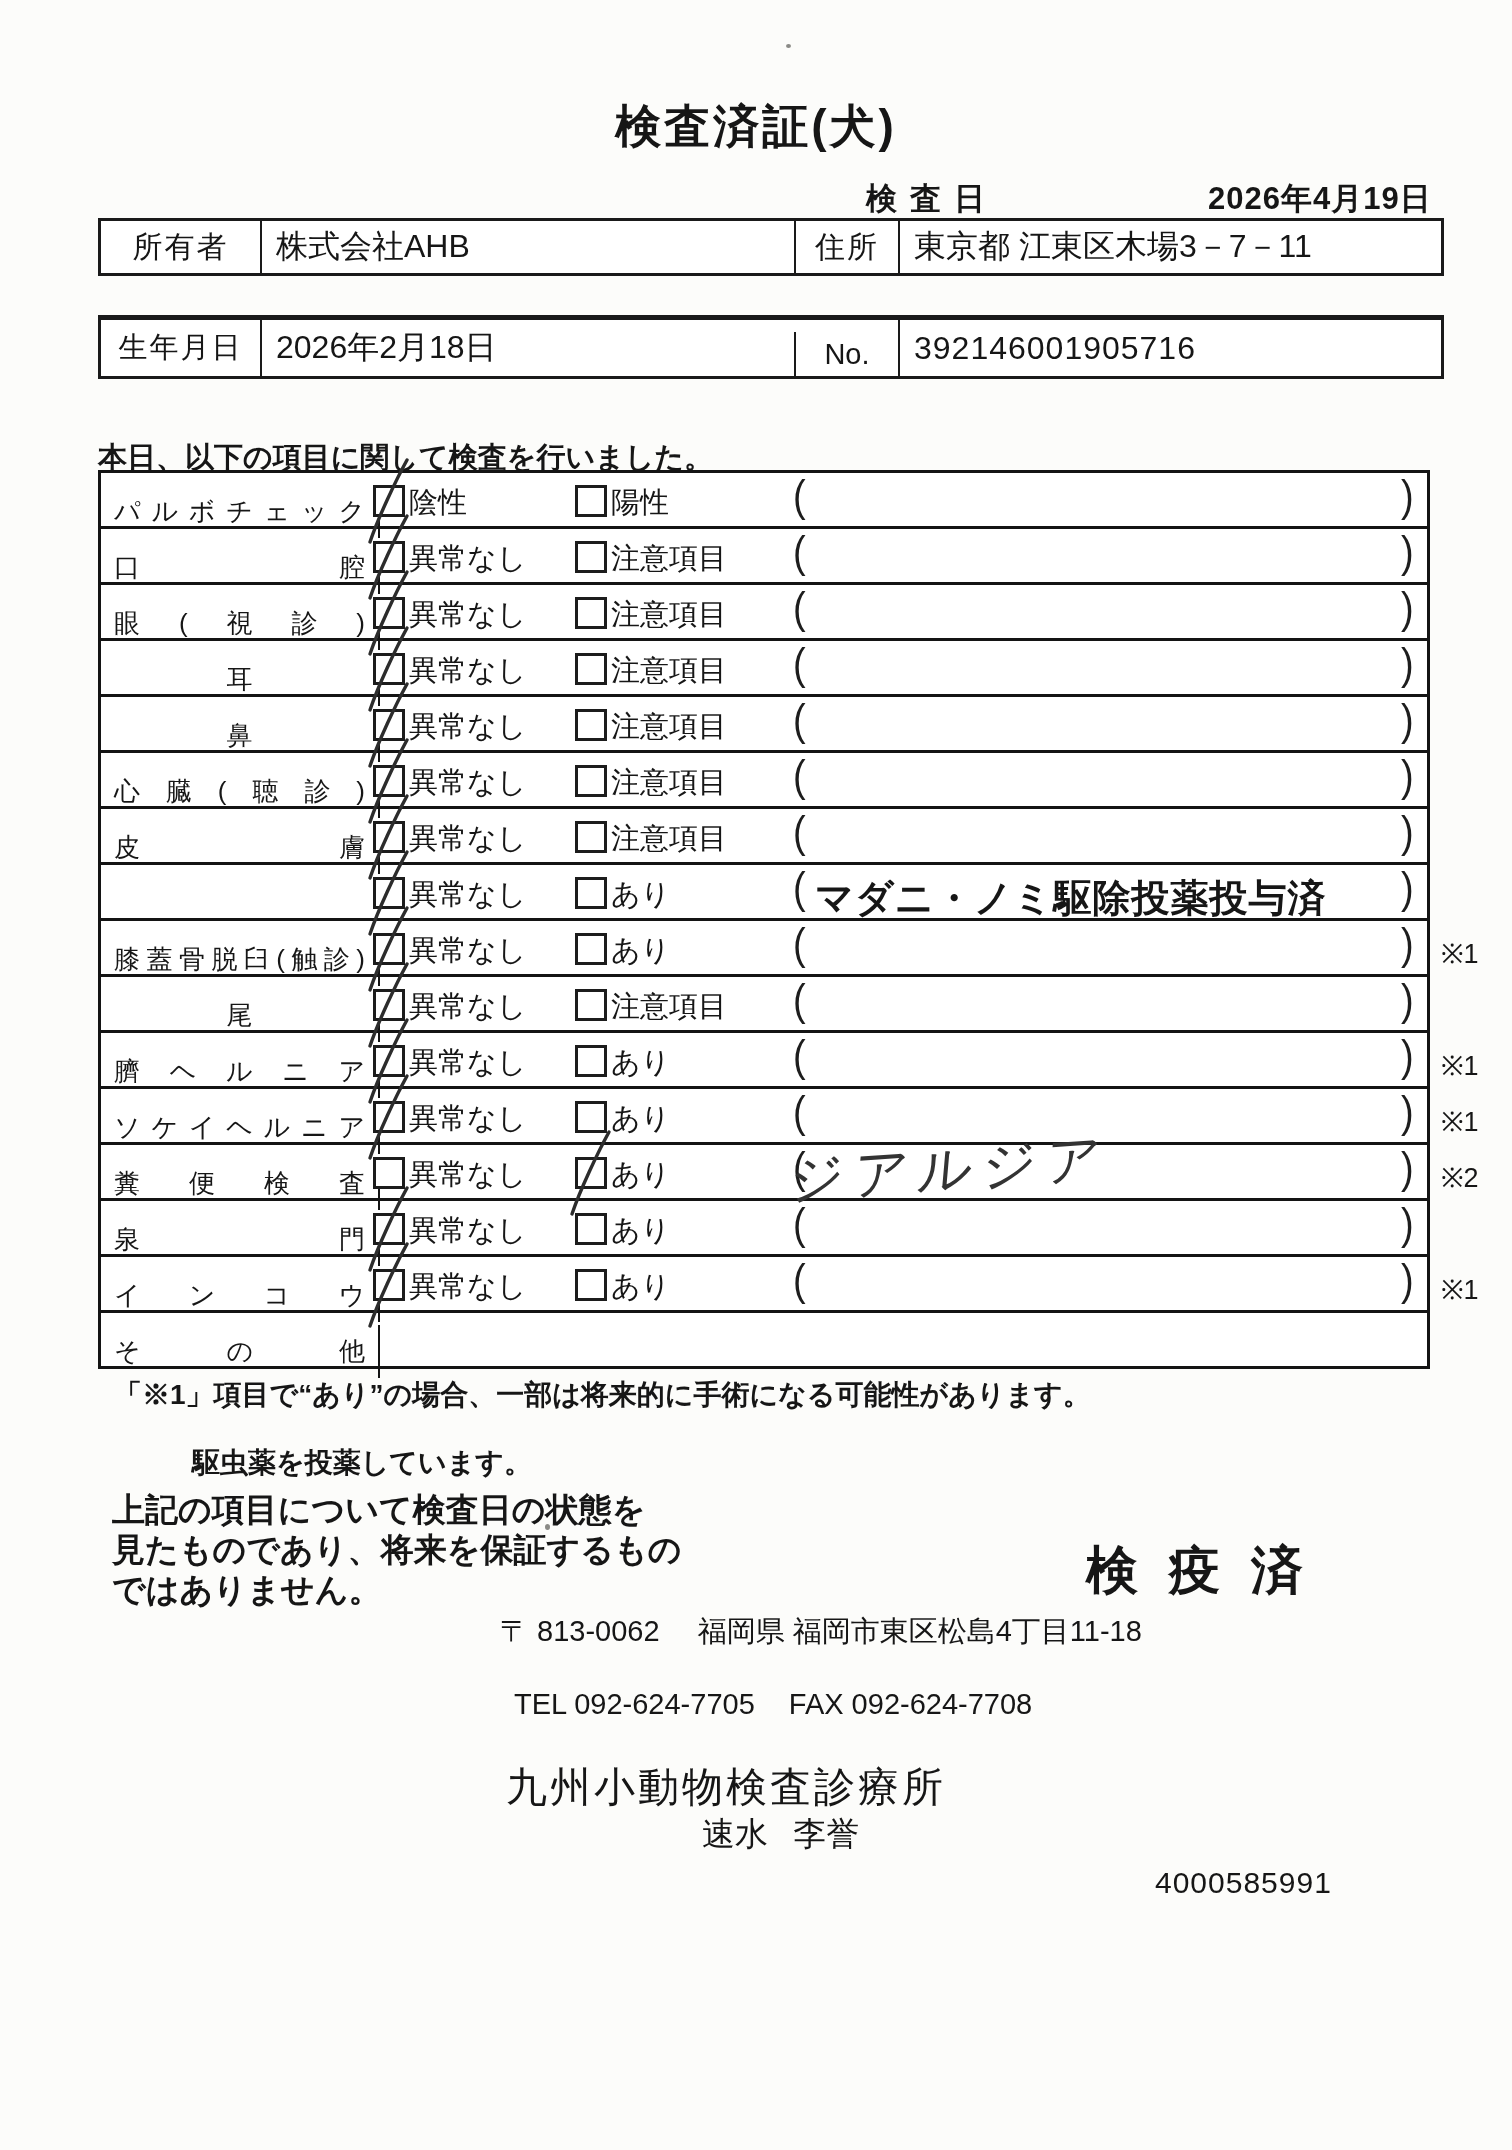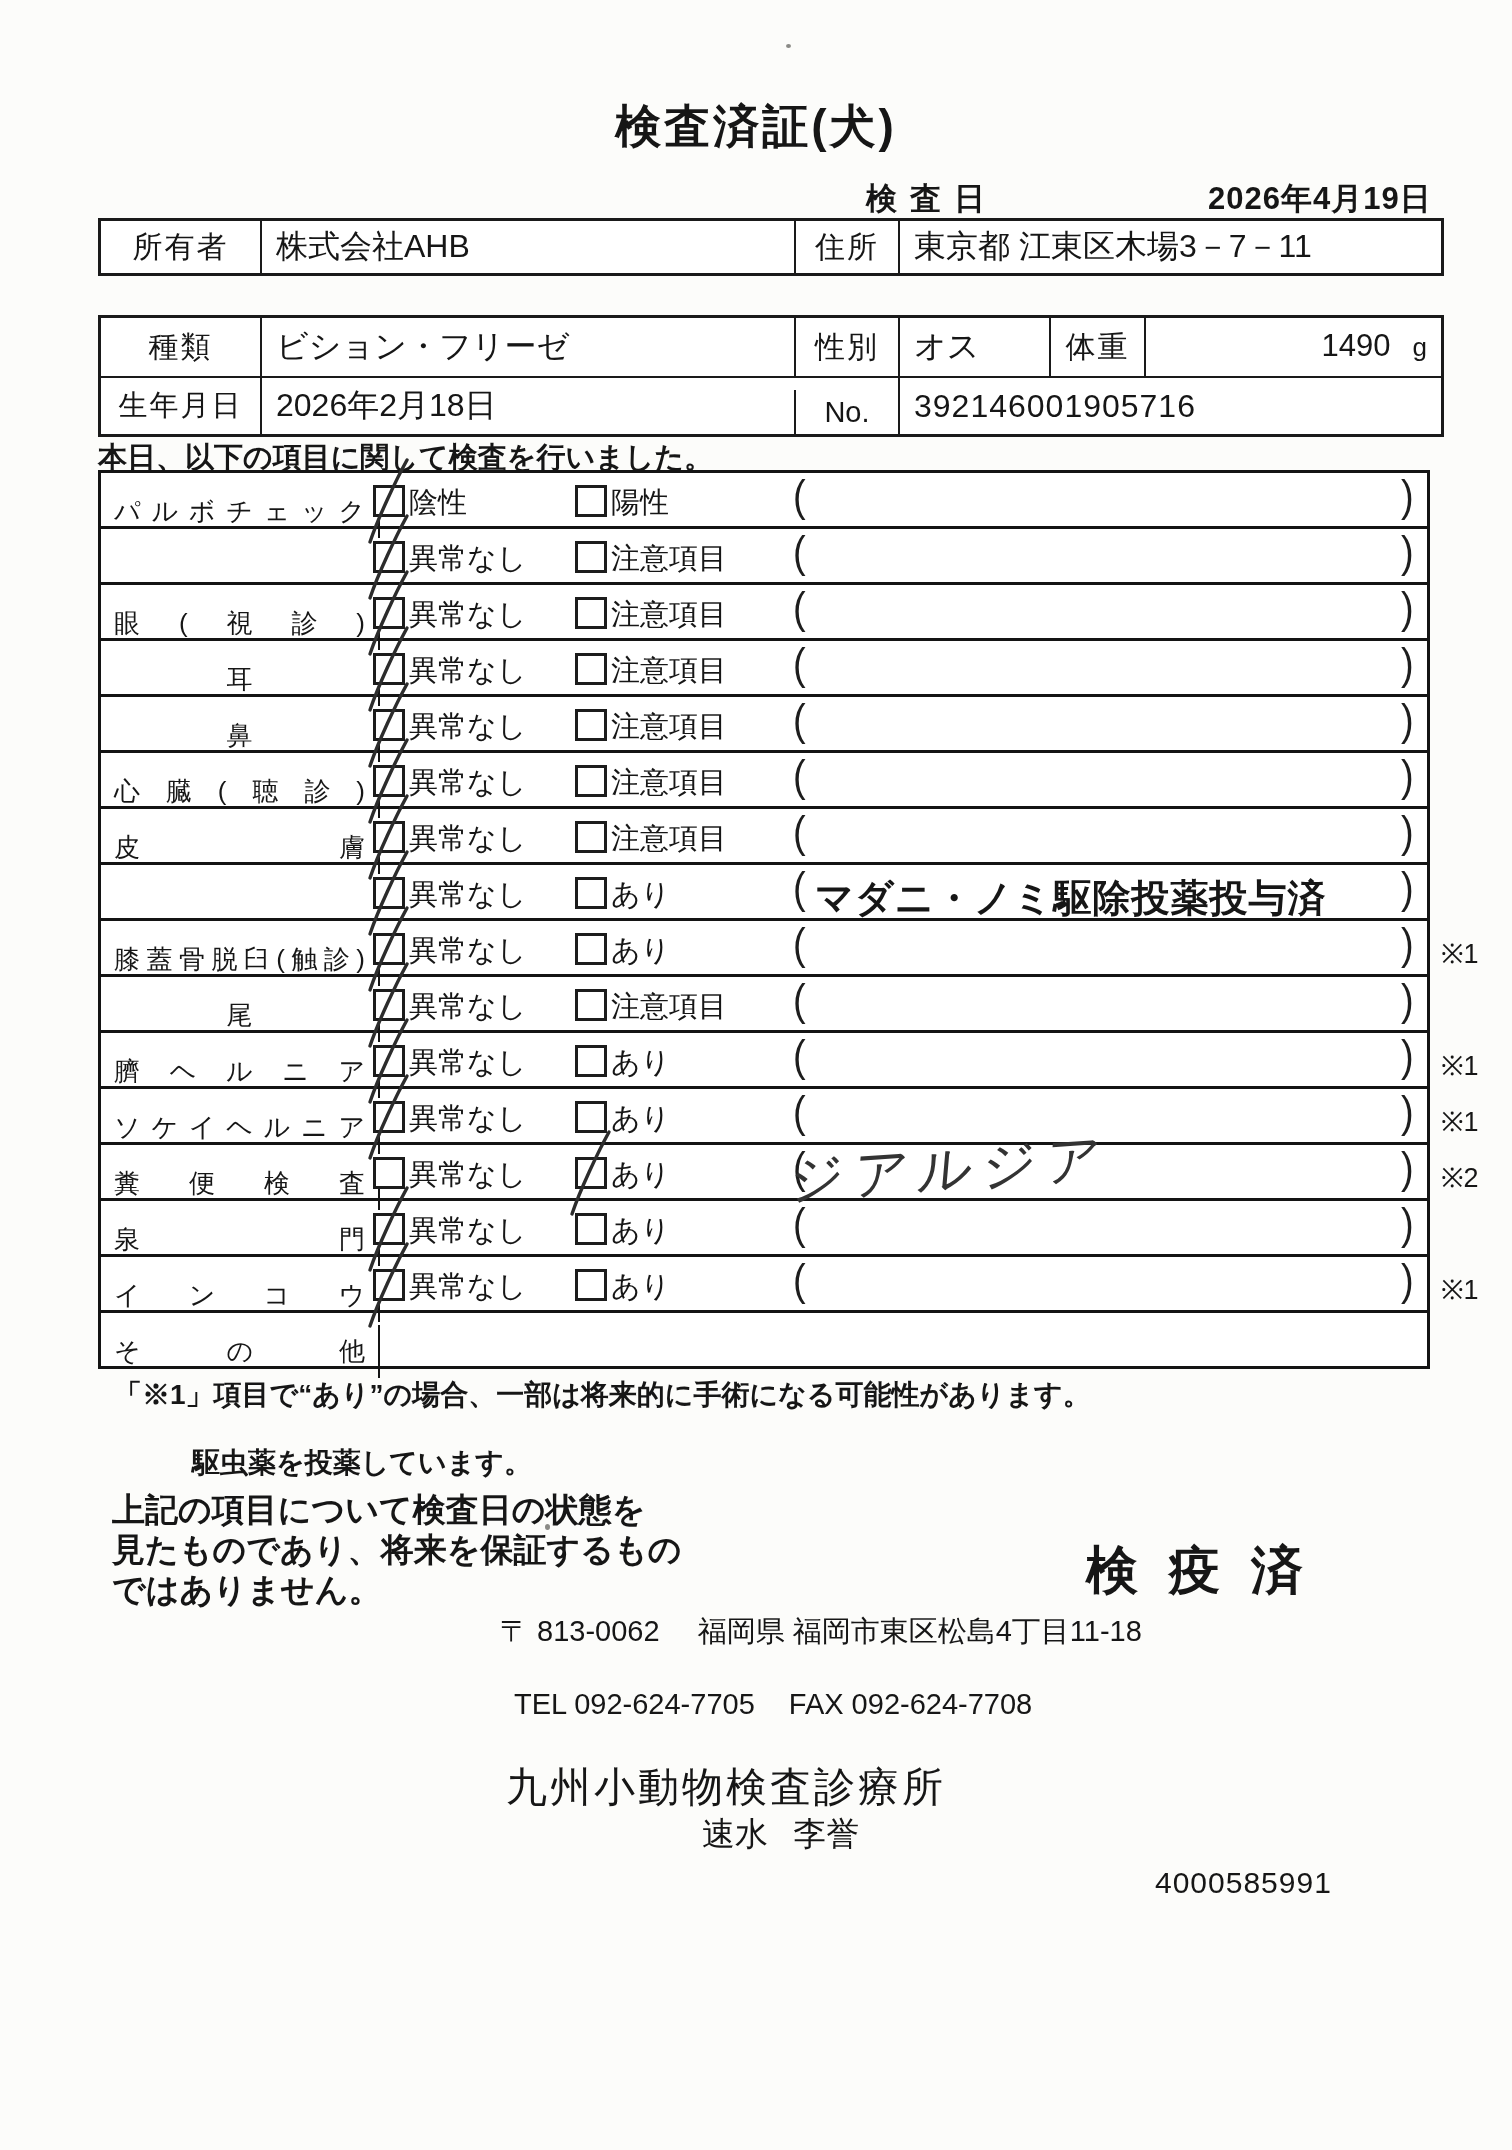--- a/index.html
+++ b/index.html
@@ -86,31 +86,20 @@
   <div class="abs tbl t1">
     <div class="trow">
       <div class="cell lab">所有者</div>
       <div class="cell val">株式会社AHB</div>
       <div class="cell lab">住所</div>
       <div class="cell val">東京都 江東区木場3－7－11</div>
     </div>
   </div>
 
   <div class="abs tbl t2">
-    <div class="trow trow1">
-      <div class="cell lab">種類</div>
-      <div class="cell val">ビション・フリーゼ</div>
-      <div class="cell lab">性別</div>
-      <div class="cell val">オス</div>
-      <div class="cell lab">体重</div>
-      <div class="cell weight-cell">
-        <span class="weight-num">1490</span>
-        <span class="weight-unit">g</span>
-      </div>
-    </div>
     <div class="trow trow2">
       <div class="cell lab" style="font-size:29px;">生年月日</div>
       <div class="cell val date-val">2026年2月18日</div>
       <div class="cell lab" style="font-size:29px;letter-spacing:0;margin-top:12px;">No.</div>
       <div class="cell val no-num">392146001905716</div>
     </div>
   </div>
 
   <div class="abs intro">本日、以下の項目に関して検査を行いました。</div>
 
@@ -130,20 +119,23 @@
       </span>
       <span class="opt o2">陽性</span>
       <span class="paren po">(</span>
       <span class="ptext"></span>
       <span class="hand"></span>
       <span class="paren pc">)</span>
       <span class="note"></span>
     </div>
 
     <div class="crow">
+      <div class="rlabel">
+          <span>口腔</span>
+        </div>
       <span class="cb cb1">
         <svg class="tick show" viewBox="0 0 50 90">
             <path d="M8,86 C16,62 34,24 45,4"></path>
           </svg>
       </span>
       <span class="opt o1">異常なし</span>
       <span class="cb cb2">
         
       </span>
       <span class="opt o2">注意項目</span>

